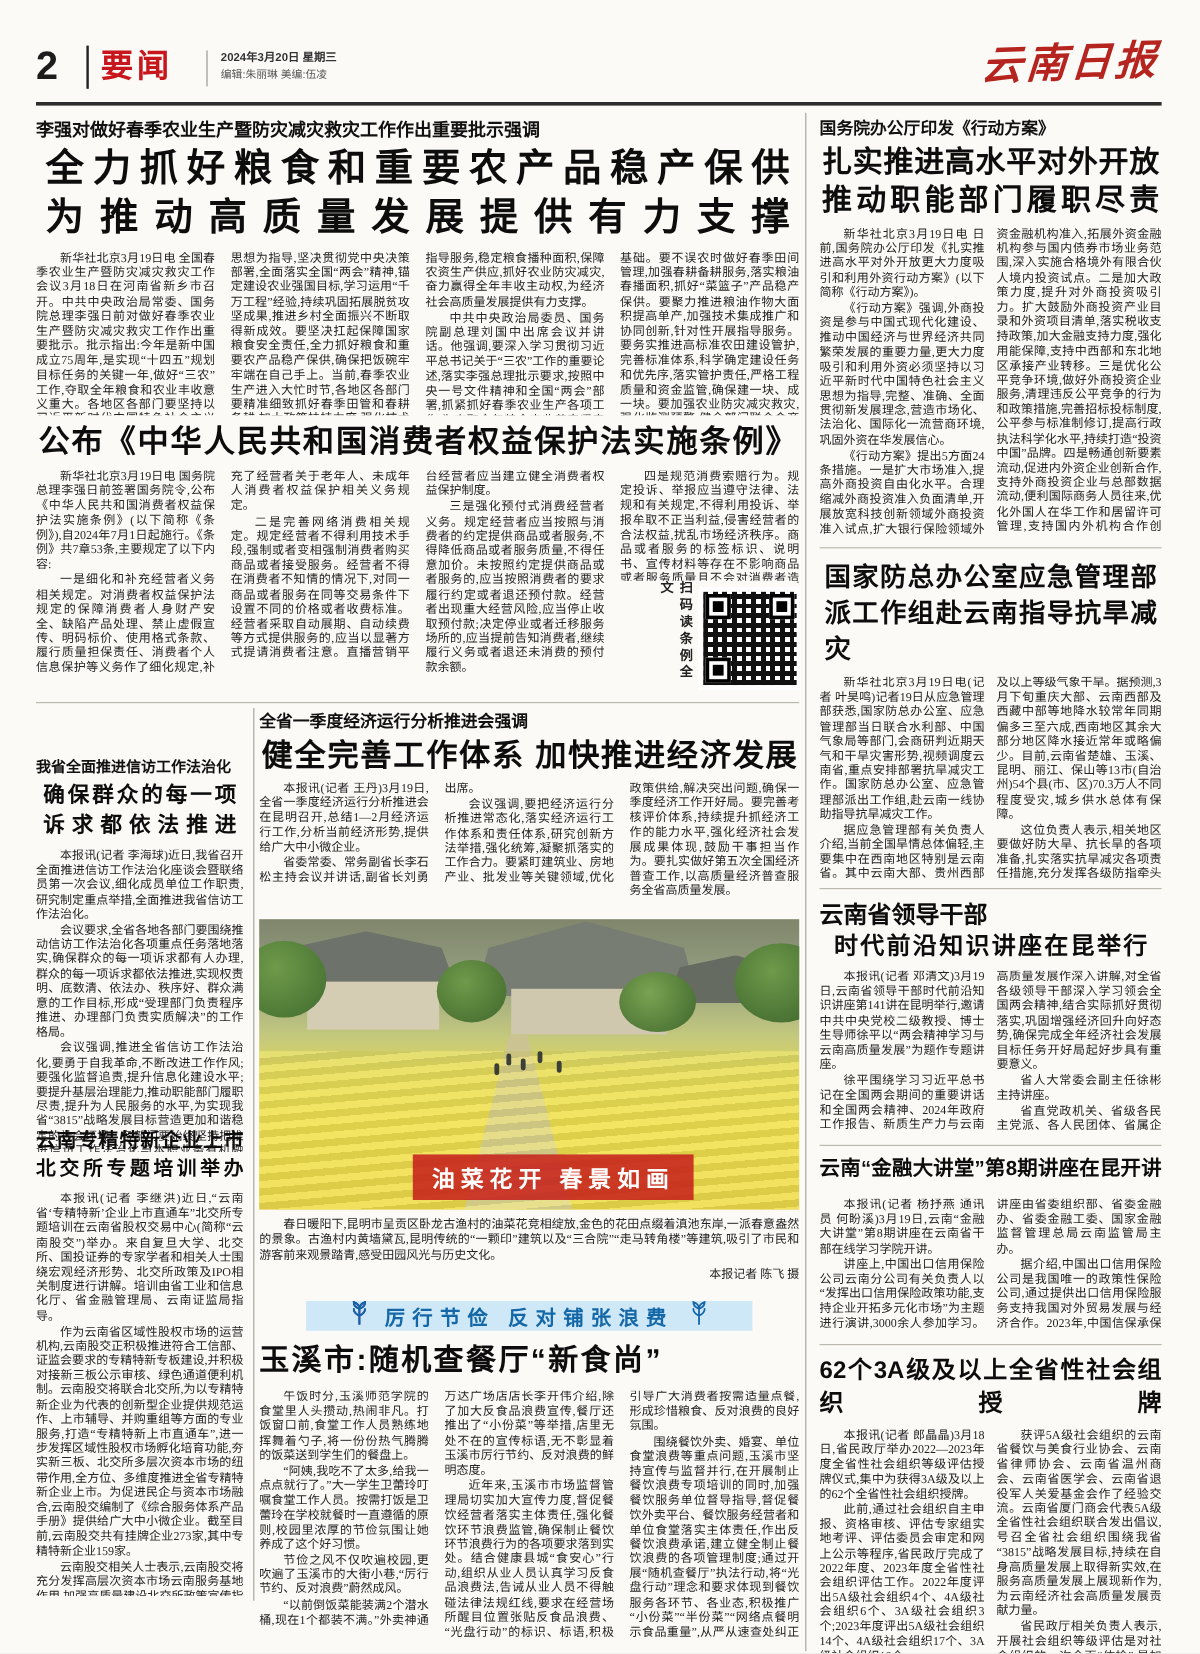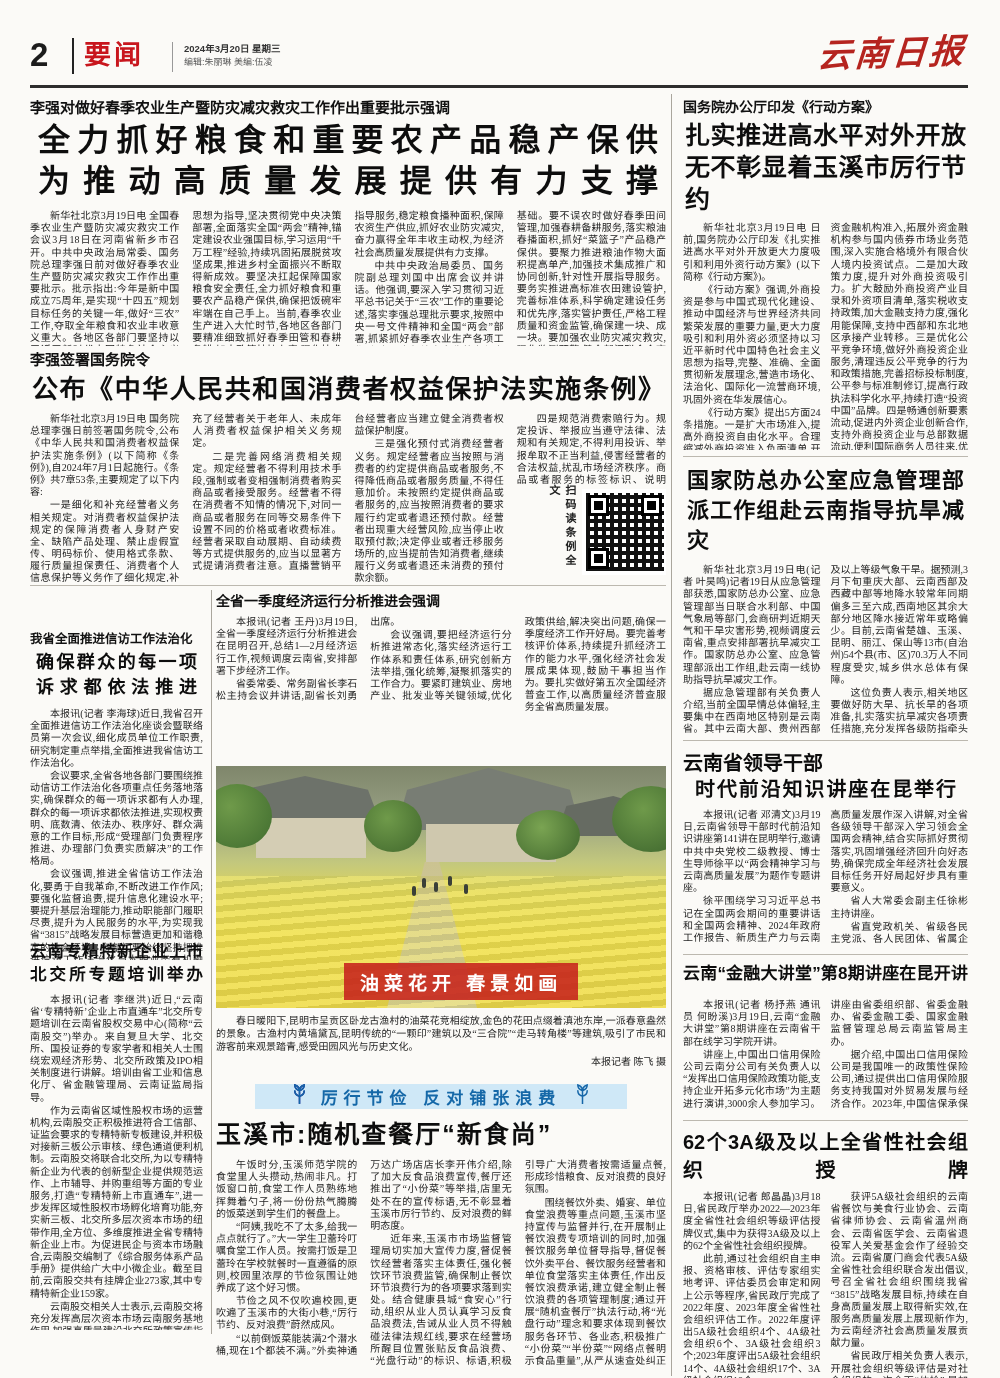--- a/index.html
+++ b/index.html
@@ -75,21 +75,21 @@
     <div class="headline fill" style="font-size:32px;line-height:41px;padding:0 8px">为推动高质量发展提供有力支撑</div>
     <div class="body cols4" style="height:148px;margin-top:8px">
         <p>新华社北京3月19日电 全国春季农业生产暨防灾减灾救灾工作会议3月18日在河南省新乡市召开。中共中央政治局常委、国务院总理李强日前对做好春季农业生产暨防灾减灾救灾工作作出重要批示。批示指出:今年是新中国成立75周年,是实现“十四五”规划目标任务的关键一年,做好“三农”工作,夺取全年粮食和农业丰收意义重大。各地区各部门要坚持以习近平新时代中国特色社会主义思想为指导,坚决贯彻党中央决策部署,全面落实全国“两会”精神,锚定建设农业强国目标,学习运用“千万工程”经验,持续巩固拓展脱贫攻坚成果,推进乡村全面振兴不断取得新成效。要坚决扛起保障国家粮食安全责任,全力抓好粮食和重要农产品稳产保供,确保把饭碗牢牢端在自己手上。当前,春季农业生产进入大忙时节,各地区各部门要精准细致抓好春季田管和春耕备耕,加大政策扶持力度,强化技术指导服务,稳定粮食播种面积,保障农资生产供应,抓好农业防灾减灾,奋力赢得全年丰收主动权,为经济社会高质量发展提供有力支撑。</p>
         <p>中共中央政治局委员、国务院副总理刘国中出席会议并讲话。他强调,要深入学习贯彻习近平总书记关于“三农”工作的重要论述,落实李强总理批示要求,按照中央一号文件精神和全国“两会”部署,抓紧抓好春季农业生产各项工作,为夺取全年粮食丰收奠定坚实基础。要不误农时做好春季田间管理,加强春耕备耕服务,落实粮油春播面积,抓好“菜篮子”产品稳产保供。要聚力推进粮油作物大面积提高单产,加强技术集成推广和协同创新,针对性开展指导服务。要务实推进高标准农田建设管护,完善标准体系,科学确定建设任务和优先序,落实管护责任,严格工程质量和资金监管,确保建一块、成一块。要加强农业防灾减灾救灾,强化监测预警,健全部门联合会商和应急响应机制,牢牢掌握抗灾夺丰收主动权。要统筹抓好巩固拓展脱贫攻坚成果、促进农民增收、推进宜居宜业和美乡村建设、深化农村改革等工作。</p>
       </div>
   </section>
 
   <section class="art" style="left:683px;top:96px;width:285px;height:354px">
     <div class="kicker" style="font-size:14px">国务院办公厅印发《行动方案》</div>
     <div class="headline fill" style="font-size:25px;line-height:32px;padding:3px 2px 0">扎实推进高水平对外开放</div>
-    <div class="headline fill" style="font-size:25px;line-height:32px;padding:0 2px">无不彰显着玉溪市厉行节约</div>
+    <div class="headline fill" style="font-size:25px;line-height:32px;padding:0 2px">推动职能部门履职尽责</div>
     <div class="body cols2" style="height:268px;margin-top:7px">
         <p>新华社北京3月19日电 日前,国务院办公厅印发《扎实推进高水平对外开放更大力度吸引和利用外资行动方案》(以下简称《行动方案》)。</p>
         <p>《行动方案》强调,外商投资是参与中国式现代化建设、推动中国经济与世界经济共同繁荣发展的重要力量,更大力度吸引和利用外资必须坚持以习近平新时代中国特色社会主义思想为指导,完整、准确、全面贯彻新发展理念,营造市场化、法治化、国际化一流营商环境,巩固外资在华发展信心。</p>
         <p>《行动方案》提出5方面24条措施。一是扩大市场准入,提高外商投资自由化水平。合理缩减外商投资准入负面清单,开展放宽科技创新领域外商投资准入试点,扩大银行保险领域外资金融机构准入,拓展外资金融机构参与国内债券市场业务范围,深入实施合格境外有限合伙人境内投资试点。二是加大政策力度,提升对外商投资吸引力。扩大鼓励外商投资产业目录和外资项目清单,落实税收支持政策,加大金融支持力度,强化用能保障,支持中西部和东北地区承接产业转移。三是优化公平竞争环境,做好外商投资企业服务,清理违反公平竞争的行为和政策措施,完善招标投标制度,公平参与标准制修订,提高行政执法科学化水平,持续打造“投资中国”品牌。四是畅通创新要素流动,促进内外资企业创新合作,支持外商投资企业与总部数据流动,便利国际商务人员往来,优化外国人在华工作和居留许可管理,支持国内外机构合作创新。五是完善国内规制,更好对接国际高标准经贸规则,加强知识产权保护,健全数据跨境流动规则,积极推进高标准经贸协议谈判及实施,加大对接国际高标准经贸规则试点力度。</p>
       </div>
   </section>
   <div class="rule-h" style="left:683px;top:456px;width:285px"></div>
 
   <section class="art" style="left:683px;top:466px;width:285px;height:268px">
     <div class="headline fill" style="font-size:22px;line-height:30px;padding:0 4px">国家防总办公室应急管理部</div>
@@ -128,21 +128,20 @@
     <div class="headline fill" style="font-size:20px;line-height:28px">62个3A级及以上全省性社会组织授牌</div>
     <div class="body cols2" style="height:212px;margin-top:7px">
         <p>本报讯(记者 郎晶晶)3月18日,省民政厅举办2022—2023年度全省性社会组织等级评估授牌仪式,集中为获得3A级及以上的62个全省性社会组织授牌。</p>
         <p>此前,通过社会组织自主申报、资格审核、评估专家组实地考评、评估委员会审定和网上公示等程序,省民政厅完成了2022年度、2023年度全省性社会组织评估工作。2022年度评出5A级社会组织4个、4A级社会组织6个、3A级社会组织3个;2023年度评出5A级社会组织14个、4A级社会组织17个、3A级社会组织18个。</p>
         <p>获评5A级社会组织的云南省餐饮与美食行业协会、云南省律师协会、云南省温州商会、云南省医学会、云南省退役军人关爱基金会作了经验交流。云南省厦门商会代表5A级全省性社会组织联合发出倡议,号召全省社会组织围绕我省“3815”战略发展目标,持续在自身高质量发展上取得新实效,在服务高质量发展上展现新作为,为云南经济社会高质量发展贡献力量。</p>
         <p>省民政厅相关负责人表示,开展社会组织等级评估是对社会组织的一次全面“体检”,是加强社会组织品牌建设、推动社会组织规范运行、提升社会组织发展质量的重要举措,也是社会组织更好承接政府服务职能的重要基础。举办此次授牌仪式,就是希望通过树典型、立标杆、铸品牌,引领带动全省2.25万个社会组织更好服务云南经济社会高质量发展。</p>
       </div>
   </section>
 
   <section class="art" style="left:30px;top:348px;width:636px;height:234px">
-    <div class="kicker" style="font-size:15px">李强签署国务院令</div>
     <div class="headline fill" style="font-size:26px;line-height:36px;padding:2px 2px 0">公布《中华人民共和国消费者权益保护法实施条例》</div>
     <div class="body cols4" style="height:178px;margin-top:6px">
         <p>新华社北京3月19日电 国务院总理李强日前签署国务院令,公布《中华人民共和国消费者权益保护法实施条例》(以下简称《条例》),自2024年7月1日起施行。《条例》共7章53条,主要规定了以下内容:</p>
         <p>一是细化和补充经营者义务相关规定。对消费者权益保护法规定的保障消费者人身财产安全、缺陷产品处理、禁止虚假宣传、明码标价、使用格式条款、履行质量担保责任、消费者个人信息保护等义务作了细化规定,补充了经营者关于老年人、未成年人消费者权益保护相关义务规定。</p>
         <p>二是完善网络消费相关规定。规定经营者不得利用技术手段,强制或者变相强制消费者购买商品或者接受服务。经营者不得在消费者不知情的情况下,对同一商品或者服务在同等交易条件下设置不同的价格或者收费标准。经营者采取自动展期、自动续费等方式提供服务的,应当以显著方式提请消费者注意。直播营销平台经营者应当建立健全消费者权益保护制度。</p>
         <p>三是强化预付式消费经营者义务。规定经营者应当按照与消费者的约定提供商品或者服务,不得降低商品或者服务质量,不得任意加价。未按照约定提供商品或者服务的,应当按照消费者的要求履行约定或者退还预付款。经营者出现重大经营风险,应当停止收取预付款;决定停业或者迁移服务场所的,应当提前告知消费者,继续履行义务或者退还未消费的预付款余额。</p>
         <p>四是规范消费索赔行为。规定投诉、举报应当遵守法律、法规和有关规定,不得利用投诉、举报牟取不正当利益,侵害经营者的合法权益,扰乱市场经济秩序。商品或者服务的标签标识、说明书、宣传材料等存在不影响商品或者服务质量且不会对消费者造成误导的瑕疵的,不适用惩罚性赔偿规定。对于通过夹带、掉包、造假、篡改商品生产日期、捏造事实等方式骗取赔偿或者敲诈勒索经营者的,依法予以处理。</p>
       </div>
     <div class="qr-wrap">
       <div class="qr-label">扫码读条例全文</div>
@@ -170,22 +169,23 @@
     <div class="headline fill" style="font-size:16.5px;line-height:23px">北交所专题培训举办</div>
     <div class="body" style="height:336px;margin-top:8px">
         <p>本报讯(记者 李继洪)近日,“云南省‘专精特新’企业上市直通车”北交所专题培训在云南省股权交易中心(简称“云南股交”)举办。来自复旦大学、北交所、国投证券的专家学者和相关人士围绕宏观经济形势、北交所政策及IPO相关制度进行讲解。培训由省工业和信息化厅、省金融管理局、云南证监局指导。</p>
         <p>作为云南省区域性股权市场的运营机构,云南股交正积极推进符合工信部、证监会要求的专精特新专板建设,并积极对接新三板公示审核、绿色通道便利机制。云南股交将联合北交所,为以专精特新企业为代表的创新型企业提供规范运作、上市辅导、并购重组等方面的专业服务,打造“专精特新上市直通车”,进一步发挥区域性股权市场孵化培育功能,夯实新三板、北交所多层次资本市场的纽带作用,全方位、多维度推进全省专精特新企业上市。为促进民企与资本市场融合,云南股交编制了《综合服务体系产品手册》提供给广大中小微企业。截至目前,云南股交共有挂牌企业273家,其中专精特新企业159家。</p>
         <p>云南股交相关人士表示,云南股交将充分发挥高层次资本市场云南服务基地作用,加强高质量建设北交所政策宣传指导,加快构建与北交所、新三板互联互通机制,抓住北交所扩容政策时间窗口,持续培育企业创新发展动能,精准赋能专精特新企业发展,助力云南资本市场高质量发展。</p>
       </div>
   </section>
 
   <section class="art" style="left:216px;top:590px;width:450px;height:172px">
     <div class="kicker" style="font-size:14px">全省一季度经济运行分析推进会强调</div>
+    <div class="headline fill" style="font-size:26px;line-height:34px;padding:2px 2px 0">健全完善工作体系  加快推进经济发展</div>
     <div class="body cols3" style="height:108px;margin-top:6px">
-        <p>本报讯(记者 王丹)3月19日,全省一季度经济运行分析推进会在昆明召开,总结1—2月经济运行工作,视频调度云南省,安排部署下步经济工作。</p>
+        <p>本报讯(记者 王丹)3月19日,全省一季度经济运行分析推进会在昆明召开,总结1—2月经济运行工作,分析当前经济形势,提供给广大中小微企业。</p>
         <p>省委常委、常务副省长李石松主持会议并讲话,副省长刘勇出席。</p>
         <p>会议强调,要把经济运行分析推进常态化,落实经济运行工作体系和责任体系,研究创新方法举措,强化统筹,凝聚抓落实的工作合力。要紧盯建筑业、房地产业、批发业等关键领域,优化政策供给,解决突出问题,确保一季度经济工作开好局。要完善考核评价体系,持续提升抓经济工作的能力水平,强化经济社会发展成果体现,鼓励干事担当作为。要扎实做好第五次全国经济普查工作,以高质量经济普查服务全省高质量发展。</p>
       </div>
   </section>
 
   <figure class="photo" style="left:216px;top:766px;width:450px;height:242px;margin:0">
 
     <div class="roof" style="left:14px;top:10px;width:150px;height:46px;clip-path:polygon(0 100%,8% 30%,50% 0,92% 30%,100% 100%)"></div>
     <div class="roof" style="left:180px;top:2px;width:185px;height:62px;background:#787d74;clip-path:polygon(0 100%,6% 35%,50% 0,94% 35%,100% 100%)"></div>
     <div class="roof" style="left:340px;top:30px;width:104px;height:40px;background:#666b62;clip-path:polygon(0 100%,10% 25%,55% 0,95% 30%,100% 100%)"></div>

